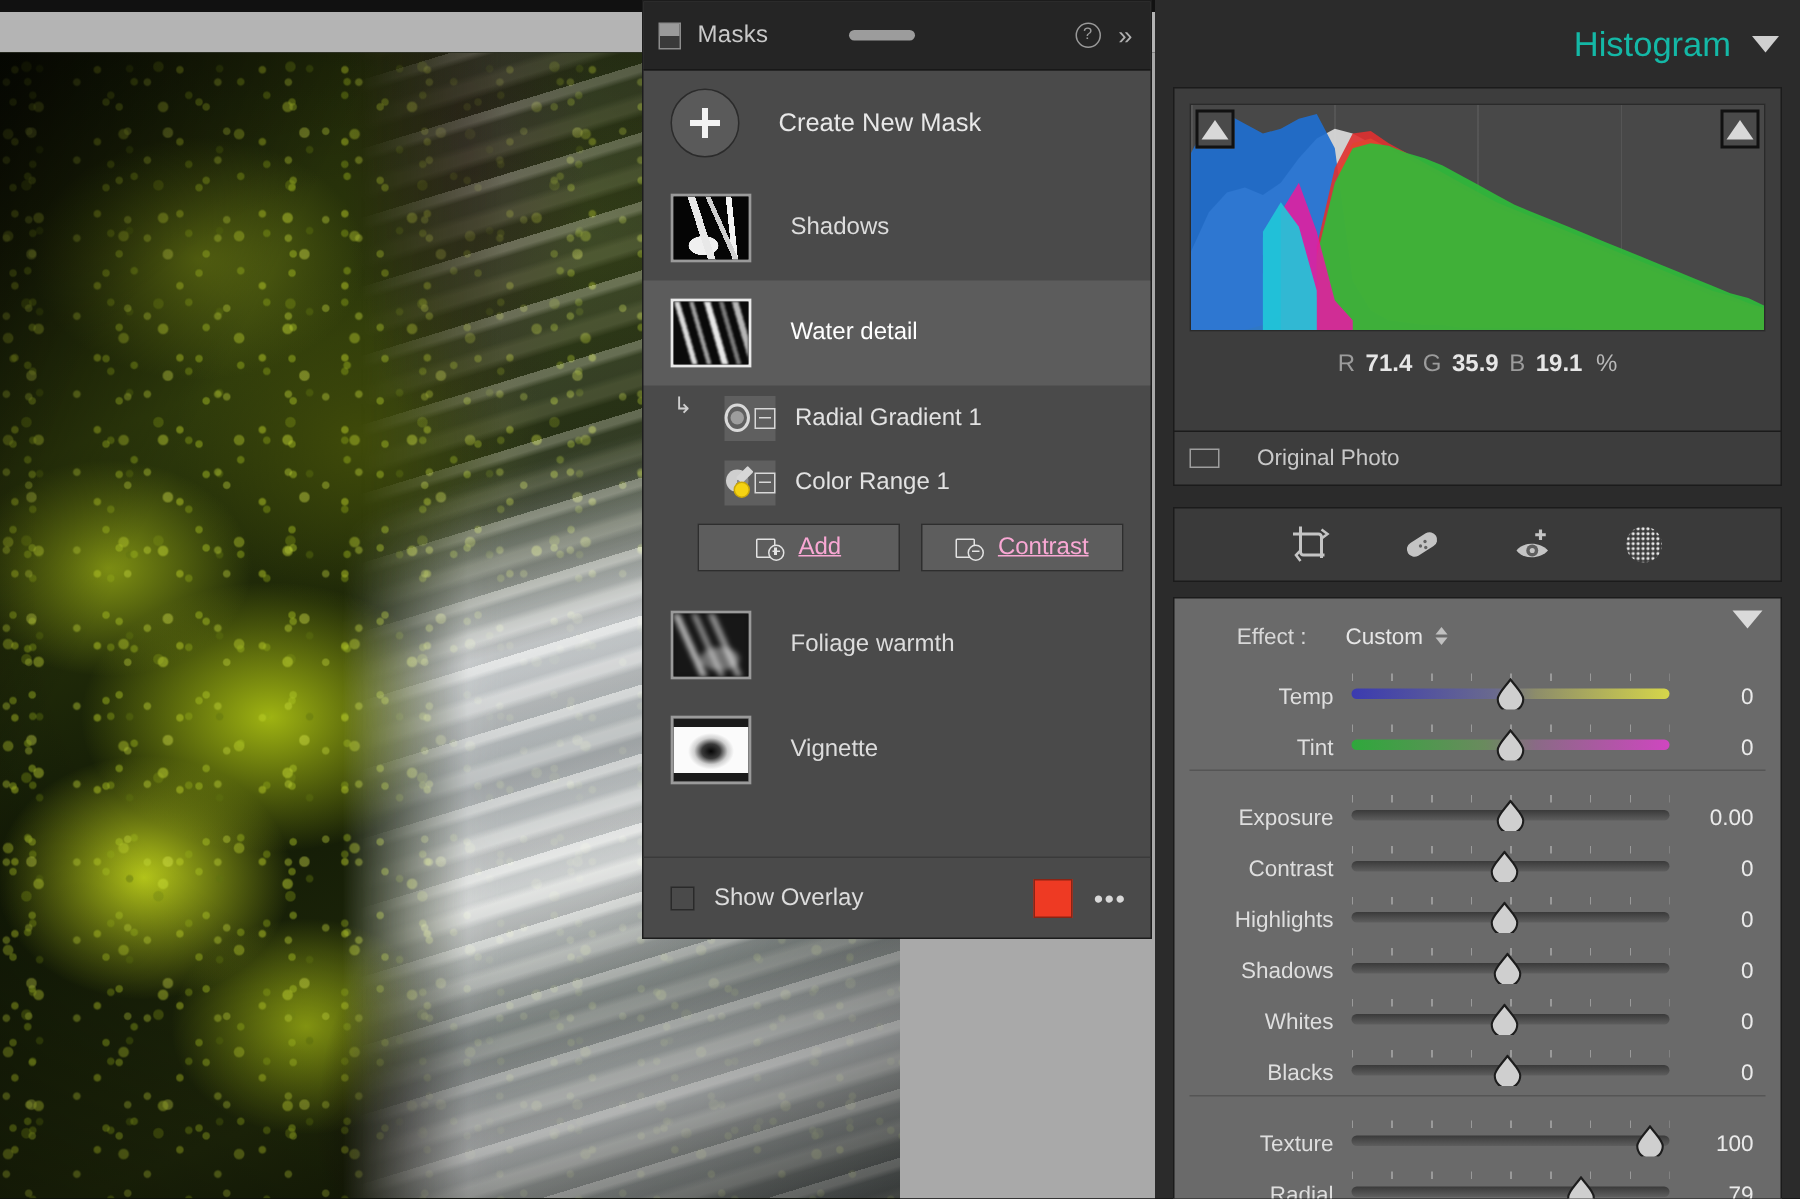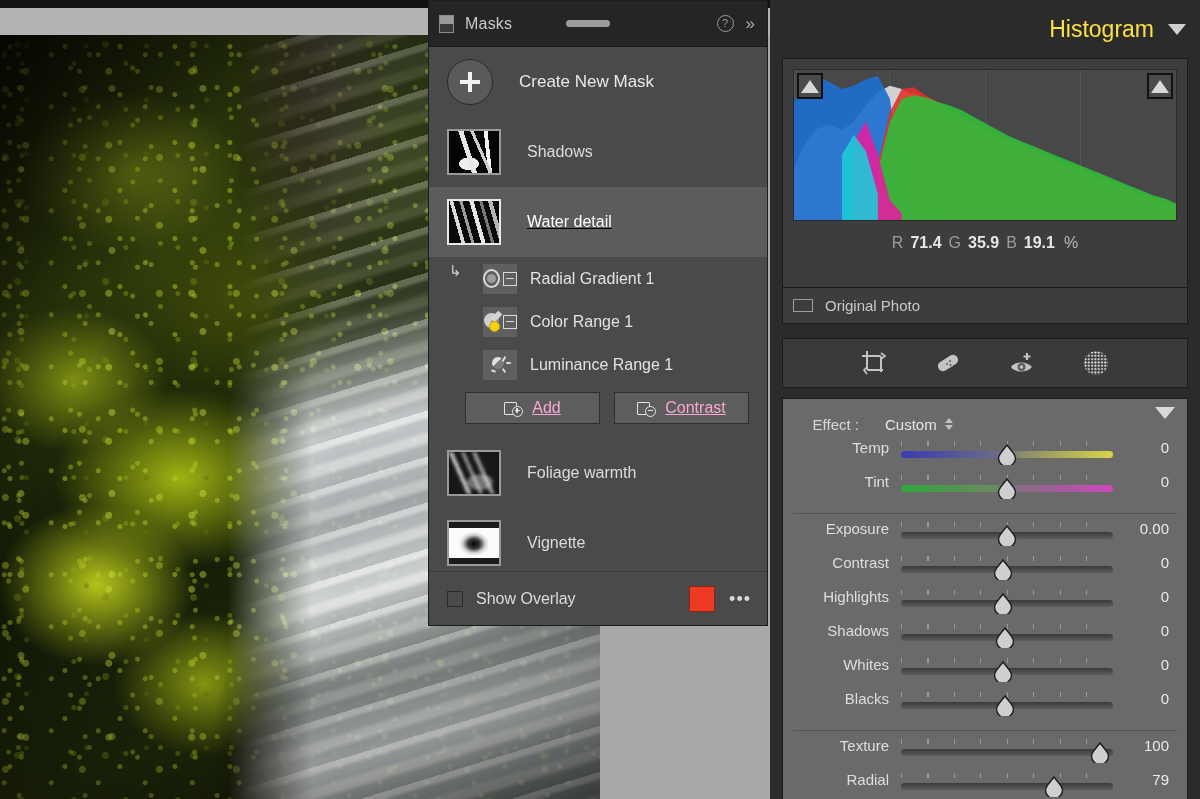--- a/index.html
+++ b/index.html
@@ -142,21 +142,21 @@
     left: 50%; top: 50%; transform: translate(-50%,-50%);
   }
   .plus-circle::before { width: 20px; height: 4px; }
   .plus-circle::after  { width: 4px; height: 20px; }
   .create-label { color: #e8e8e8; font-size: 17px; margin-left: 26px; }
 
   .mask-row {
     display: flex; align-items: center; height: 70px; padding-left: 18px;
     position: relative;
   }
-  .mask-row.selected { background: #5c5c5c; text-decoration: underline; }
+  .mask-row.selected { background: #5c5c5c; }
   .thumb {
     width: 54px; height: 46px; flex: 0 0 auto;
     border: 2px solid #9a9a9a; background: #111; overflow: hidden; position: relative;
   }
   .thumb.bright-border { border-color: #e9e9e9; }
   .mask-name { color: #dcdcdc; font-size: 16px; margin-left: 26px; }
   .mask-row.selected .mask-name { color: #ffffff; }
 
   
   .t-shadows {
@@ -284,21 +284,21 @@
 
   
   .right-panel {
     position: absolute; left: 770px; top: 0; width: 430px; height: 799px;
     background: #2b2b2b;
   }
   .hist-header {
     height: 58px; display: flex; align-items: center; justify-content: flex-end;
     padding-right: 14px; gap: 14px;
   }
-  .hist-title { color: #fde047; font-size: 23px; }
+  .hist-title { color: #14b8a6; font-size: 23px; }
   .tri-down { width:0;height:0;border-left:9px solid transparent;border-right:9px solid transparent;
               border-top:11px solid #cfcfcf; }
 
   .hist-box {
     margin: 0 12px; background: #3d3d3d; border: 1px solid #1b1b1b;
     padding: 10px 10px 0 10px; height: 230px;
   }
   .hist-canvas {
     position: relative; width: 100%; height: 152px; background: #484848;
     border: 1px solid #2a2a2a; overflow: hidden;
@@ -317,51 +317,51 @@
   .hist-svg { position:absolute; left:0; top:0; width:100%; height:100%; }
   .rgb-row {
     display: flex; align-items: center; justify-content: center; gap: 7px;
     height: 44px; font-size: 16px;
   }
   .rgb-ch { color: #9c9c9c; }
   .rgb-val { color: #e6e6e6; font-weight: bold; }
   .rgb-pct { color: #b8b8b8; margin-left: 2px; }
 
   .orig-row {
-    display:flex; align-items:center; gap: 12px; margin: 0 12px;
+    display:flex; align-items:center; gap: 25px; margin: 0 12px;
     background: #3d3d3d; border:1px solid #1b1b1b; border-top: none;
     height: 36px; padding-left: 10px;
   }
   .rect-ic { width: 20px; height: 13px; border: 1.6px solid #9e9e9e; }
   .orig-label { color: #c8c8c8; font-size: 15px; }
 
   .tools-box {
     margin: 14px 12px 0 12px; height: 50px; background: #3a3a3a; border: 1px solid #1b1b1b;
     display: flex; align-items: center; justify-content: center; gap: 44px;
   }
   .tool-ic { width: 30px; height: 30px; color: #c4c4c4; }
 
   .edit-box {
     margin: 10px 12px 0 12px; background: #6a6a6a; border: 1px solid #1b1b1b;
     height: 420px; padding: 10px 0 0 0; position: relative;
   }
-  .effect-row { display:flex; align-items:center; height: 30px; padding: 0 14px 0 4px; }
+  .effect-row { display:flex; align-items:center; height: 30px; padding: 0 14px 0 16px; }
   .effect-label { color:#d8d8d8; font-size:15px; width: 72px; text-align:right; }
   .effect-value { color:#e6e6e6; font-size:15px; margin-left: 26px; }
   .stepper { display:inline-flex; flex-direction:column; gap:2px; margin-left:8px; }
   .stepper i { width:0;height:0;border-left:4px solid transparent;border-right:4px solid transparent; }
   .stepper .up { border-bottom:5px solid #c0c0c0; }
   .stepper .dn { border-top:5px solid #c0c0c0; }
   .panel-tri {
     position:absolute; right: 12px; top: 8px;
     width:0;height:0;border-left:10px solid transparent;border-right:10px solid transparent;
     border-top:12px solid #dadada;
   }
 
-  .slider-row { display:flex; align-items:flex-start; height: 34px; padding: 0 0 0 0; }
+  .slider-row { display:flex; align-items:flex-end; height: 34px; padding: 0 0 0 0; }
   .sl-label { color:#dedede; font-size:15px; width: 118px; text-align:right; padding-right: 12px; }
   .sl-track-wrap { position: relative; width: 212px; height: 26px; }
   .sl-ticks {
     position:absolute; left:0; top:2px; width:100%; height:5px;
     background-image: repeating-linear-gradient(to right, #9a9a9a 0 1px, transparent 1px 12.5%);
   }
   .sl-track {
     position:absolute; left:0; top:12px; width:100%; height:7px; border-radius:4px;
     background: linear-gradient(to bottom, #3a3a3a, #5e5e5e);
   }
@@ -443,32 +443,20 @@
             <div class="ic-color">
               <div class="drop"></div>
                 <div class="pick"></div>
                 <div class="swatch"></div>
             </div>
             <div class="minus-box"></div>
           </div>
           <div class="sub-label">Color Range 1</div>
         </div>
 
-        <div class="sub-row">
-          <div class="sub-icon-box">
-            <div class="ic-lum">
-              <div class="blob"></div>
-              <div class="spark s1"></div>
-                <div class="spark s2"></div>
-              <div class="spark s3"></div>
-                <div class="spark s4"></div>
-            </div>
-          </div>
-          <div class="sub-label">Luminance Range 1</div>
-        </div>
 
         <div class="addsub-row">
           <div class="btn">
             <span class="btn-ic">
               <span class="sq"></span>
                 <span class="cir"></span>
             </span>
             <span>Add</span>
           </div>
           <div class="btn">

